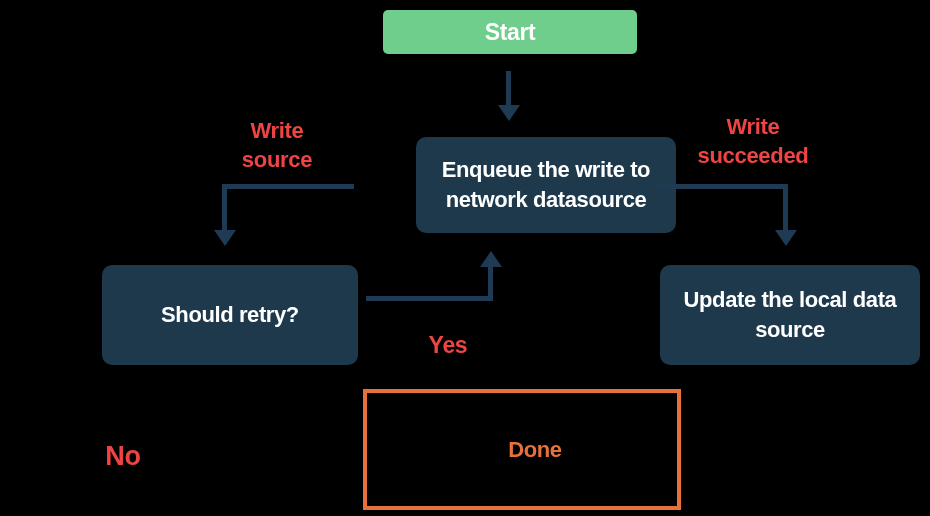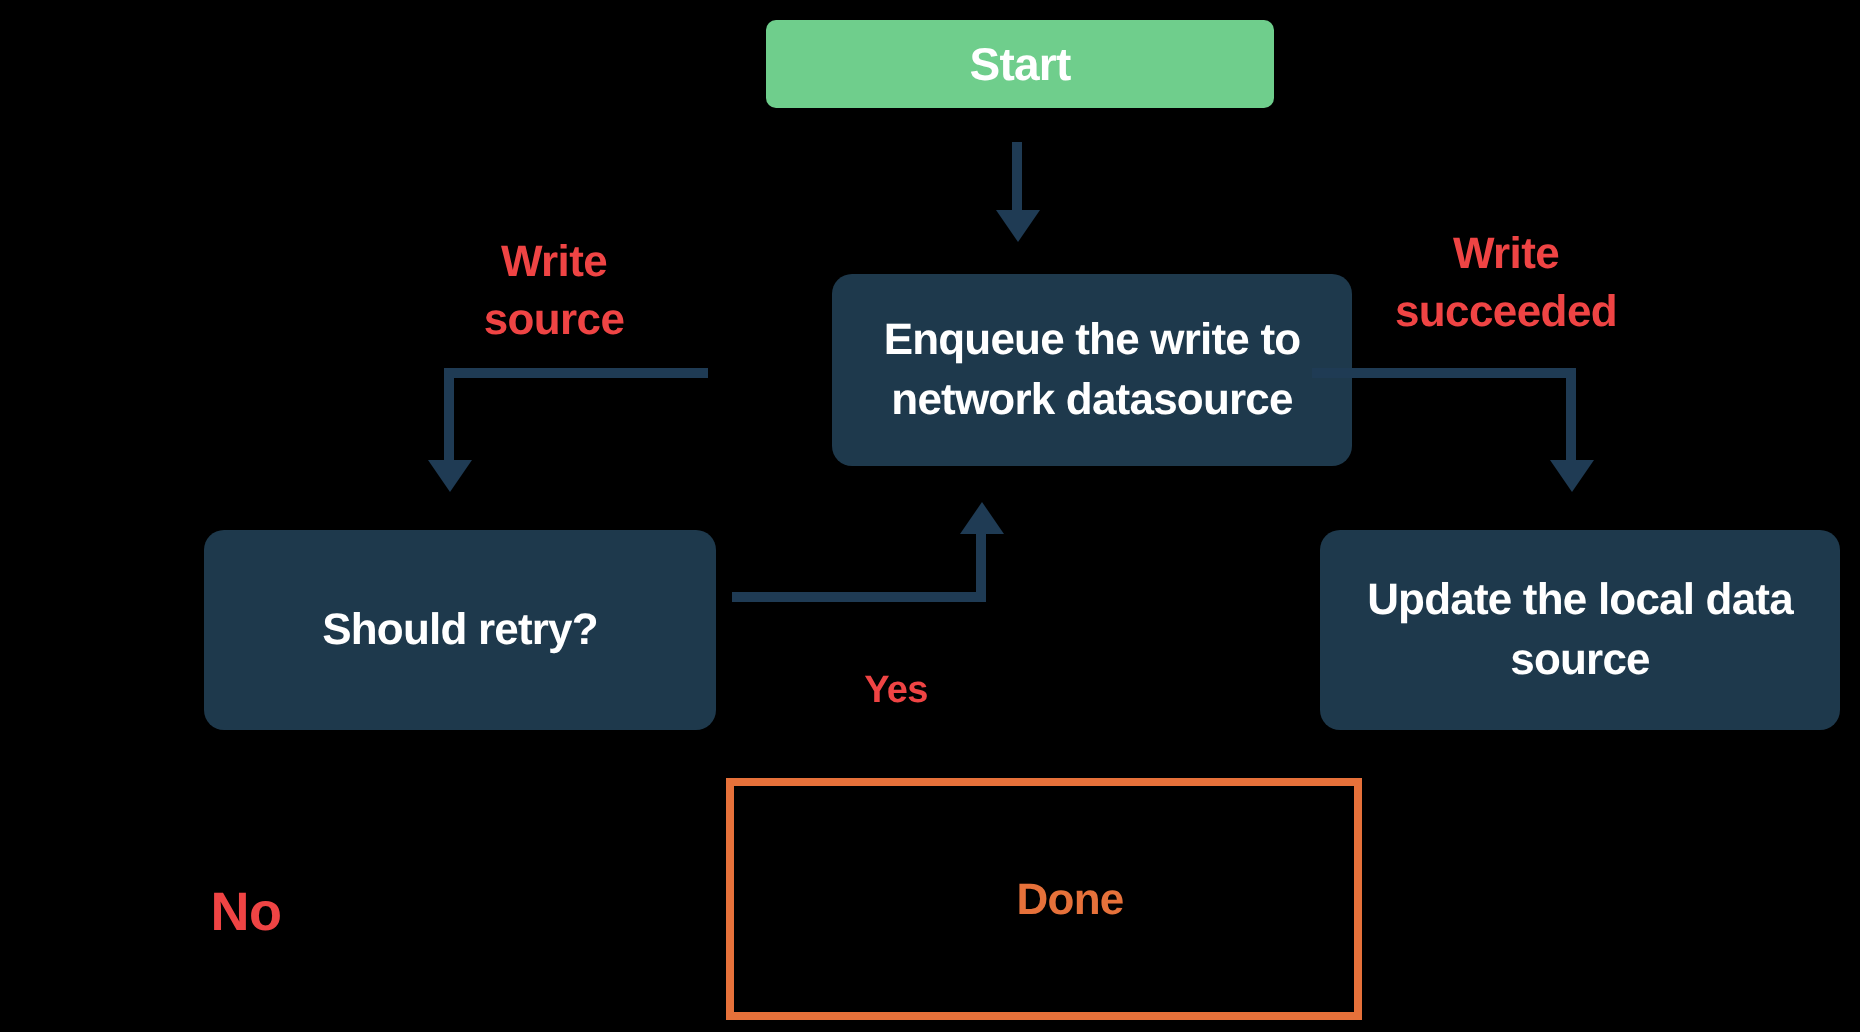--- a/index.html
+++ b/index.html
@@ -115,21 +115,21 @@
 
   <div class="node node-navy" style="left:660px; top:265px; width:260px; height:100px;">
     <div>Update the local data</div>
     <div>source</div>
   </div>
 
   <div class="line" style="left:366px; top:296px; width:127px; height:5px;"></div>
   <div class="line" style="left:488px; top:267px; width:5px; height:34px;"></div>
   <div class="arrowhead up" style="left:480px; top:251px;"></div>
 
-  <div class="edge-label" style="left:408px; top:331px; width:80px; font-size:19px;">Yes</div>
+  <div class="edge-label" style="left:408px; top:331px; width:80px; font-size:23px;">Yes</div>
 
   <div class="edge-label" style="left:83px; top:442px; width:80px; font-size:27px;">No</div>
 
   <div class="node node-done" style="left:363px; top:389px; width:284px; height:113px;padding-left:26px;">
     <span>Done</span>
   </div>
 
 </div>
 
 </body></html>

